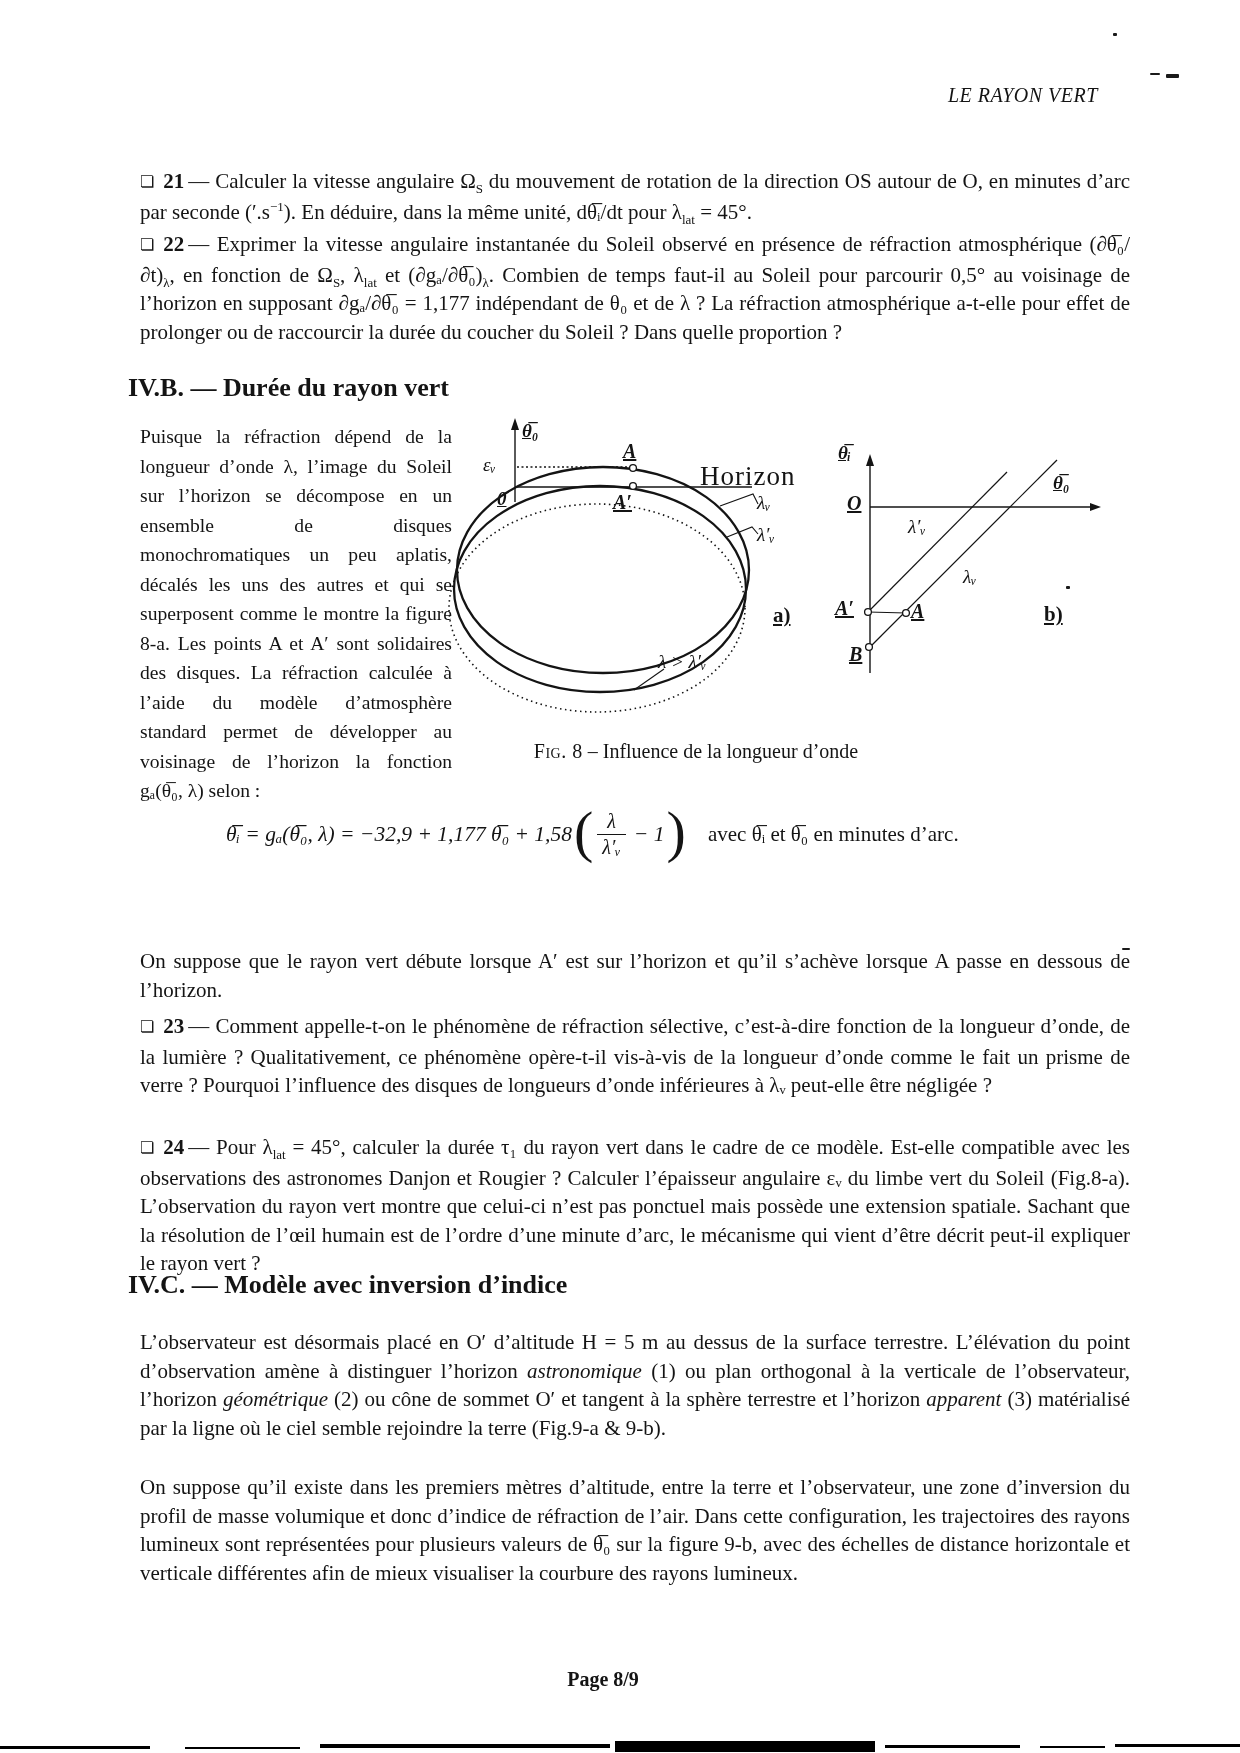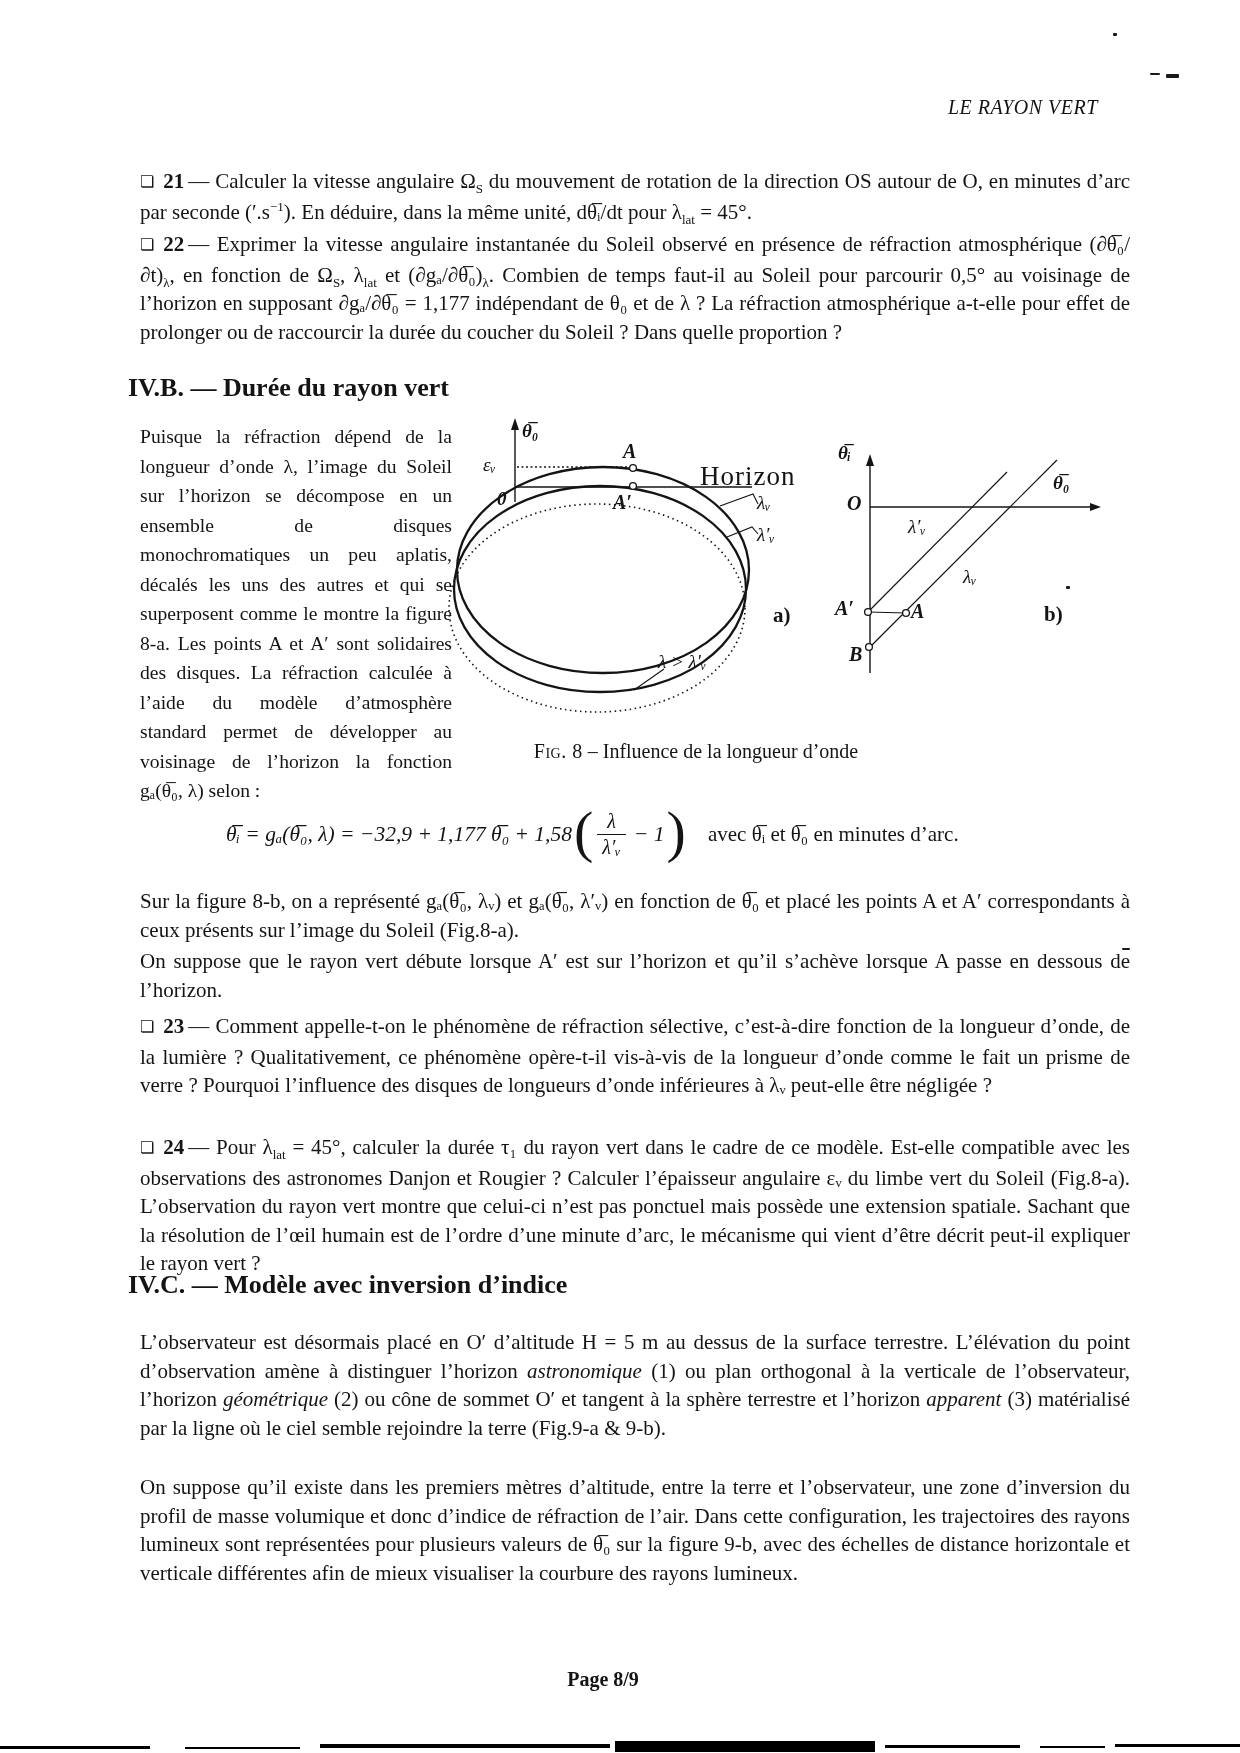--- a/index.html
+++ b/index.html
@@ -44,21 +44,21 @@
     line-height:29.5px !important;
   }
   
   .fig-label{
     position:absolute;
     font-size:19px;
     font-style:italic;
     white-space:nowrap;
   }
   .fig-label.upright{font-style:normal;}
-  .fig-label.strong{font-weight:600;}
+  .fig-label.strong{font-weight:600;text-decoration:underline;}
   .fig-caption{
     position:absolute;left:440px;top:740px;width:512px;
     text-align:center;font-size:20px;
   }
   .smallcaps{font-variant:small-caps;letter-spacing:0.5px;}
   
   .equation{
     position:absolute;left:178px;top:794px;height:80px;width:1000px;
     display:flex;align-items:center;
     font-size:21.5px;font-style:italic;margin-left:48px;
@@ -84,21 +84,21 @@
     text-align:center;font-weight:bold;font-size:20px;
   }
   .speck{position:absolute;background:#1a1a1a;border-radius:1px;}
   .artifact-seg{position:absolute;background:#000;}
 </style>
 </head>
 <body>
 
 <div class="page">
 
-  <div class="abs header-title" style="top:96px;left:948px;">LE RAYON VERT</div>
+  <div class="abs header-title" style="top:84px;left:948px;">LE RAYON VERT</div>
 
   <div class="speck" style="left:1113px;top:33px;width:4px;height:3px;"></div>
   <div class="speck" style="left:1150px;top:73px;width:10px;height:2px;"></div>
   <div class="speck" style="left:1166px;top:74px;width:13px;height:4px;"></div>
   <div class="speck" style="left:1066px;top:586px;width:4px;height:3px;"></div>
   <div class="speck" style="left:1122px;top:948px;width:8px;height:2px;"></div>
 
   <p class="body" style="top:151px;">
     <span class="qmark">❏</span><b class="qnum">21</b><span>— Calculer la vitesse angulaire Ω</span><sub>S</sub><span> du mouvement de rotation de la direction OS autour de O, en minutes d’arc par seconde (′.s</span><sup>−1</sup><span>). En déduire, dans la même unité, dθ̅ᵢ/dt pour λ</span><sub>lat</sub><span> = 45°.</span>
   </p>
@@ -176,23 +176,20 @@
     <span class="paren">(</span>
     <span class="frac">
       <span class="num">λ</span>
       <span class="den">λ′ᵥ</span>
     </span>
     <span class="eq-tail">− 1</span>
     <span class="paren">)</span>
     <span class="eq-note">avec θ̅ᵢ et θ̅₀ en minutes d’arc.</span>
   </div>
 
-  <p class="body" style="top:871px;">
-    <span>Sur la figure 8-b, on a représenté gₐ(θ̅₀, λᵥ) et gₐ(θ̅₀, λ′ᵥ) en fonction de θ̅₀ et placé les points A et A′ correspondants à ceux présents sur l’image du Soleil (Fig.8-a).</span>
-  </p>
   <p class="body" style="top:931px;">
     <span>On suppose que le rayon vert débute lorsque A′ est sur l’horizon et qu’il s’achève lorsque A passe en dessous de l’horizon.</span>
   </p>
 
   <p class="body" style="top:996px;">
     <span class="qmark">❏</span><b class="qnum">23</b><span>— Comment appelle-t-on le phénomène de réfraction sélective, c’est-à-dire fonction de la longueur d’onde, de la lumière ? Qualitativement, ce phénomène opère-t-il vis-à-vis de la longueur d’onde comme le fait un prisme de verre ? Pourquoi l’influence des disques de longueurs d’onde inférieures à λᵥ peut-elle être négligée ?</span>
   </p>
 
   <p class="body" style="top:1117px;">
     <span class="qmark">❏</span><b class="qnum">24</b><span>— Pour λ</span><sub>lat</sub><span> = 45°, calculer la durée τ₁ du rayon vert dans le cadre de ce modèle. Est-elle compatible avec les observations des astronomes Danjon et Rougier ? Calculer l’épaisseur angulaire εᵥ du limbe vert du Soleil (Fig.8-a). L’observation du rayon vert montre que celui-ci n’est pas ponctuel mais possède une extension spatiale. Sachant que la résolution de l’œil humain est de l’ordre d’une minute d’arc, le mécanisme qui vient d’être décrit peut-il expliquer le rayon vert ?</span>

